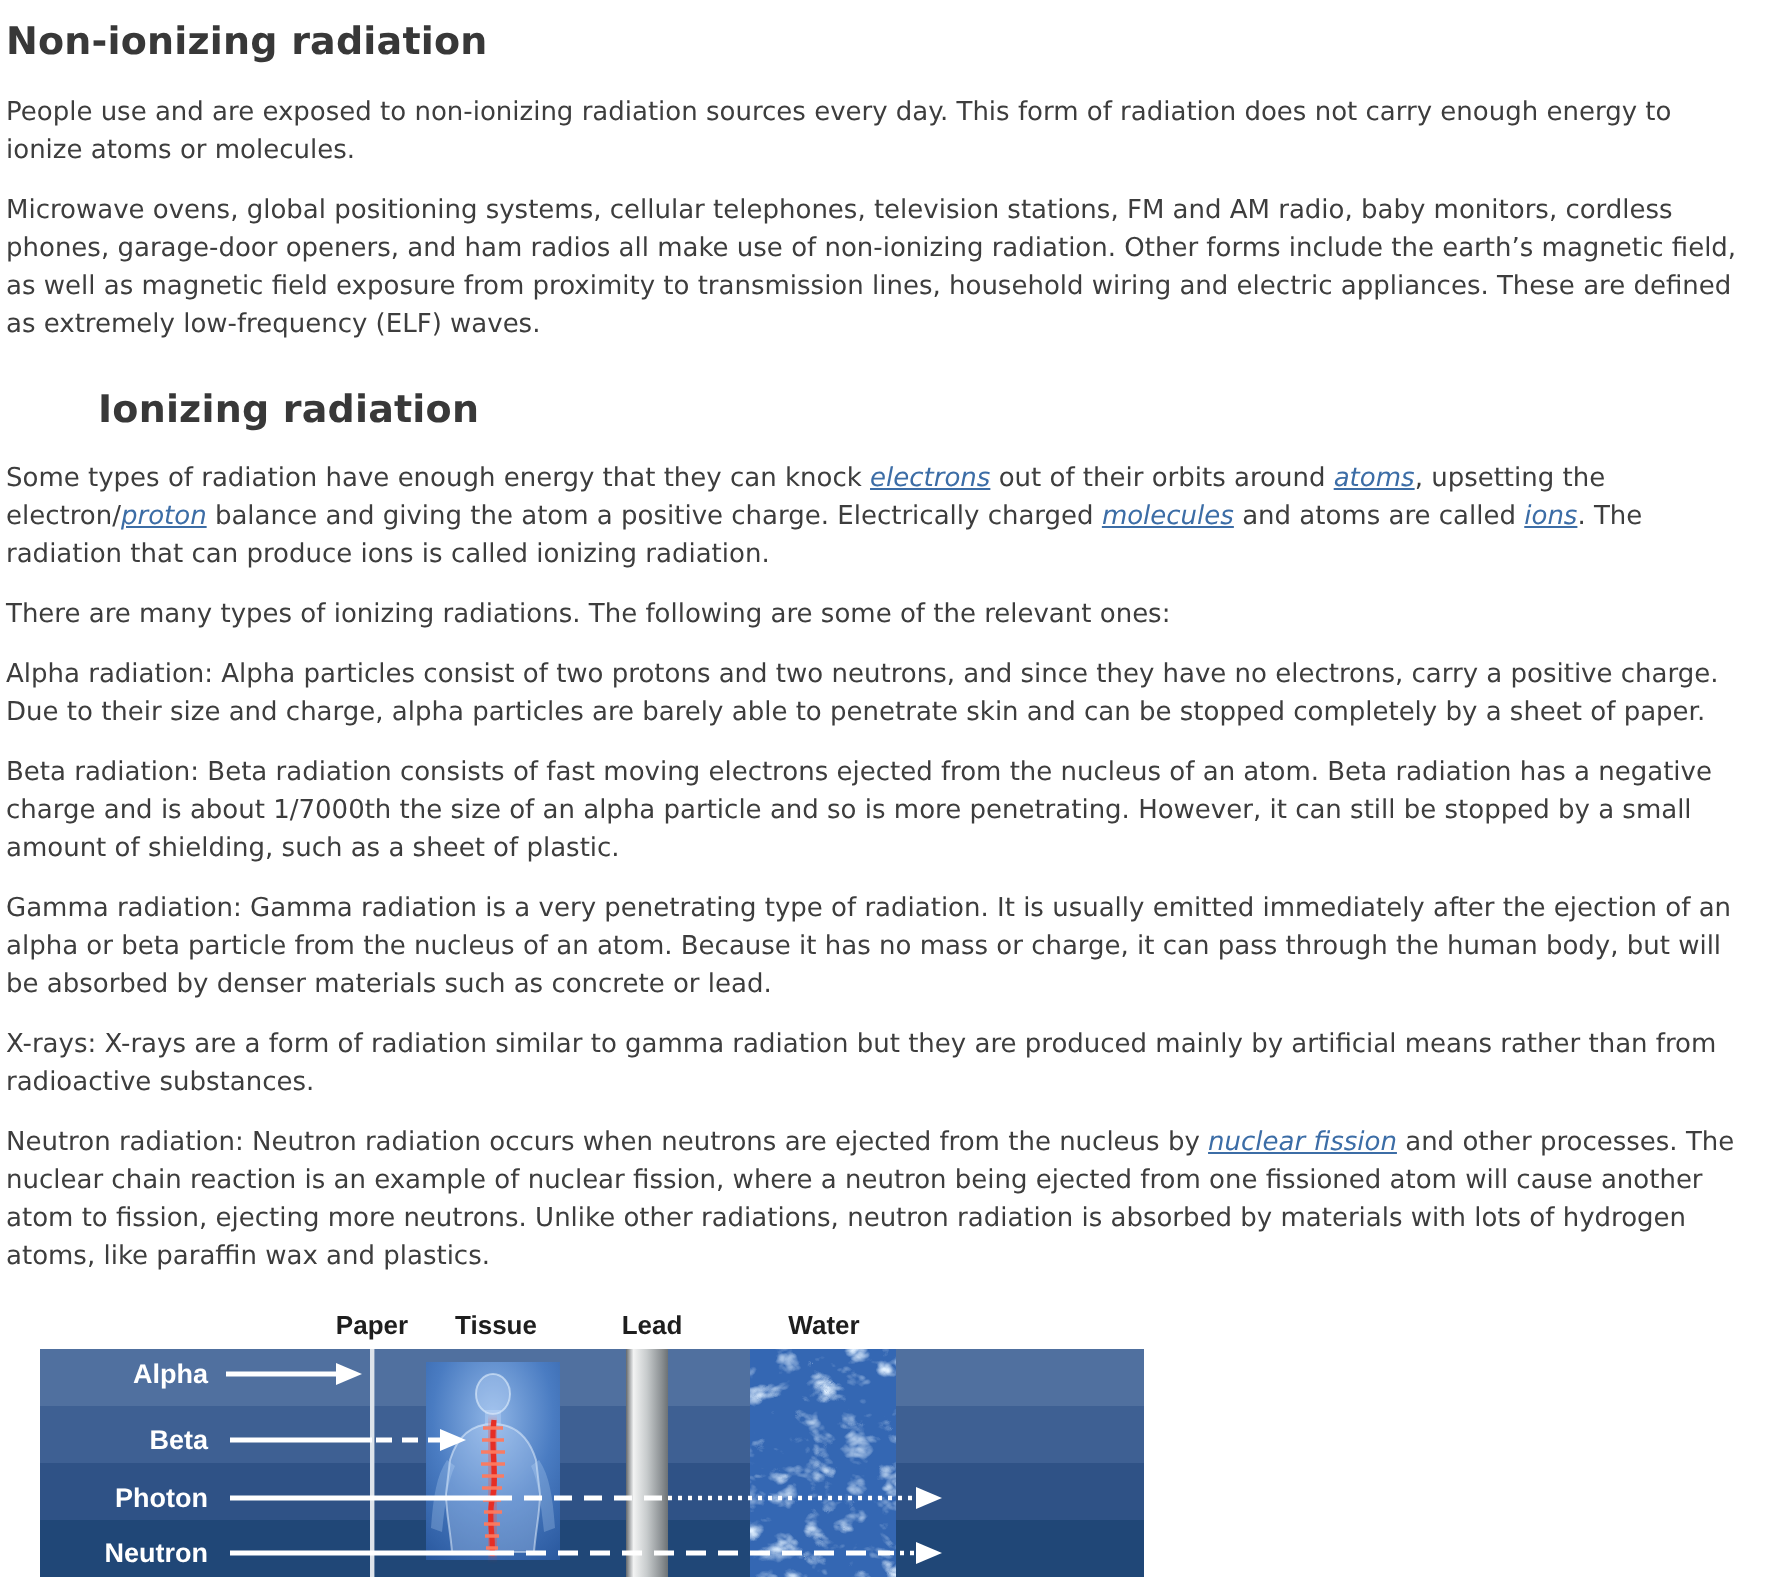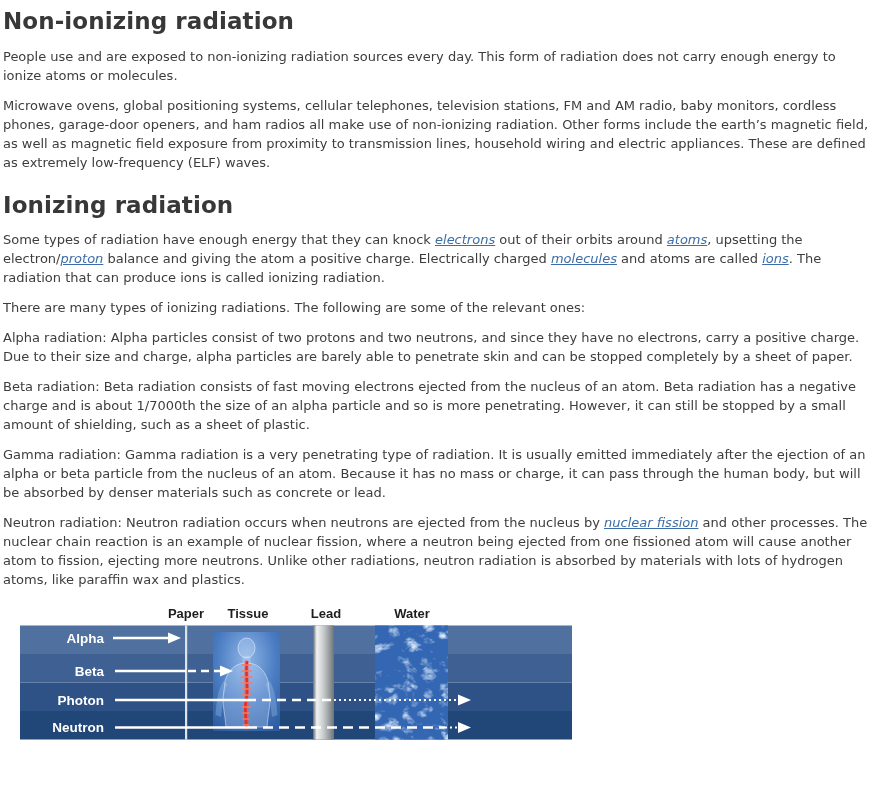--- a/index.html
+++ b/index.html
@@ -11,27 +11,27 @@
   html,body{margin:0;padding:0;}
   body{
     width:883px;height:795px;overflow:hidden;
     background:var(--bg);
     font-family:"DejaVu Sans","Liberation Sans",sans-serif;
     color:var(--text);
     font-size:13px;line-height:19px;
   }
   .content{padding:6px 8px 0 3px;}
   h2{
-    font-size:23px;line-height:22px;
+    font-size:19px;line-height:22px;
     color:var(--heading);
     margin:4px 0 15px 0;
     font-weight:bold;
     letter-spacing:0.1px;
   }
-  h2.second{margin-top:22px;margin-bottom:14px;}
+  h2.second{margin-top:22px;margin-bottom:14px;margin-left:46px;}
   p{margin:0 0 11px 0;}
   a.lnk{color:var(--link);text-decoration:underline;cursor:pointer;font-style:italic;}
   .figure-wrap{margin-top:12px;margin-left:17px;}
   .mat-label{font:bold 13px "Liberation Sans",sans-serif;fill:#1e1e1e;}
   .ray-label{font:bold 13.5px "Liberation Sans",sans-serif;fill:#ffffff;}
   .ray-line{stroke:#ffffff;fill:none;}
   .ray-head{fill:#ffffff;stroke:none;}
 </style>
 </head>
 <body>
@@ -41,20 +41,21 @@
   <h2>Non-ionizing radiation</h2>
   <p><span>People use and are exposed to non-ionizing radiation sources every day. This form of radiation does not carry enough energy to ionize atoms or molecules.</span></p>
   <p><span>Microwave ovens, global positioning systems, cellular telephones, television stations, FM and AM radio, baby monitors, cordless phones, garage-door openers, and ham radios all make use of non-ionizing radiation. Other forms include the earth’s magnetic field, as well as magnetic field exposure from proximity to transmission lines, household wiring and electric appliances. These are defined as extremely low-frequency (ELF) waves.</span></p>
 
   <h2 class="second">Ionizing radiation</h2>
   <p><span>Some types of radiation have enough energy that they can knock </span><a href="#" class="lnk">electrons</a><span> out of their orbits around </span><a href="#" class="lnk">atoms</a><span>, upsetting the electron/</span><a href="#" class="lnk">proton</a><span> balance and giving the atom a positive charge. Electrically charged </span><a href="#" class="lnk">molecules</a><span> and atoms are called </span><a href="#" class="lnk">ions</a><span>. The radiation that can produce ions is called ionizing radiation.</span></p>
   <p><span>There are many types of ionizing radiations. The following are some of the relevant ones:</span></p>
   <p><span>Alpha radiation: Alpha particles consist of two protons and two neutrons, and since they have no electrons, carry a positive charge. Due to their size and charge, alpha particles are barely able to penetrate skin and can be stopped completely by a sheet of paper.</span></p>
   <p><span>Beta radiation: Beta radiation consists of fast moving electrons ejected from the nucleus of an atom. Beta radiation has a negative charge and is about 1/7000th the size of an alpha particle and so is more penetrating. However, it can still be stopped by a small amount of shielding, such as a sheet of plastic.</span></p>
   <p><span>Gamma radiation: Gamma radiation is a very penetrating type of radiation. It is usually emitted immediately after the ejection of an alpha or beta particle from the nucleus of an atom. Because it has no mass or charge, it can pass through the human body, but will be absorbed by denser materials such as concrete or lead.</span></p>
+  <p><span>X-rays: X-rays are a form of radiation similar to gamma radiation but they are produced mainly by artificial means rather than from radioactive substances.</span></p>
   <p><span>Neutron radiation: Neutron radiation occurs when neutrons are ejected from the nucleus by </span><a href="#" class="lnk">nuclear fission</a><span> and other processes. The nuclear chain reaction is an example of nuclear fission, where a neutron being ejected from one fissioned atom will cause another atom to fission, ejecting more neutrons. Unlike other radiations, neutron radiation is absorbed by materials with lots of hydrogen atoms, like paraffin wax and plastics.</span></p>
 
   <div class="figure-wrap">
     <svg width="552" height="139" viewBox="0 0 552 139">
       <defs>
         <linearGradient id="leadg" x1="0" y1="0" x2="1" y2="0">
           <stop offset="0" stop-color="#63686c"></stop>
           <stop offset="0.18" stop-color="#f2f3f3"></stop>
           <stop offset="0.5" stop-color="#c7cbcc"></stop>
           <stop offset="0.85" stop-color="#8a8f92"></stop>

